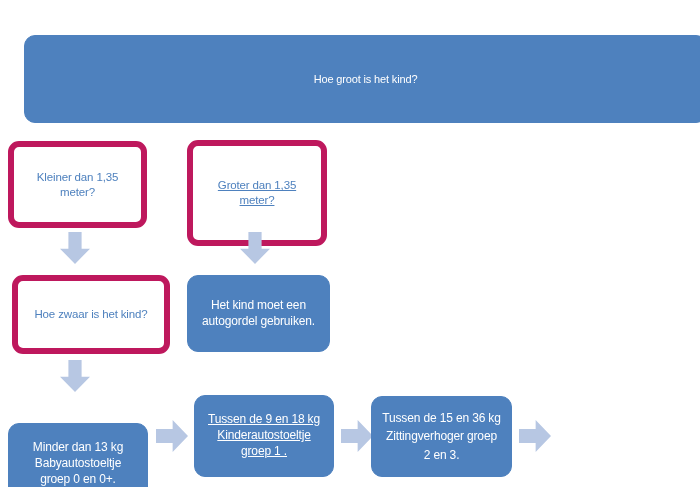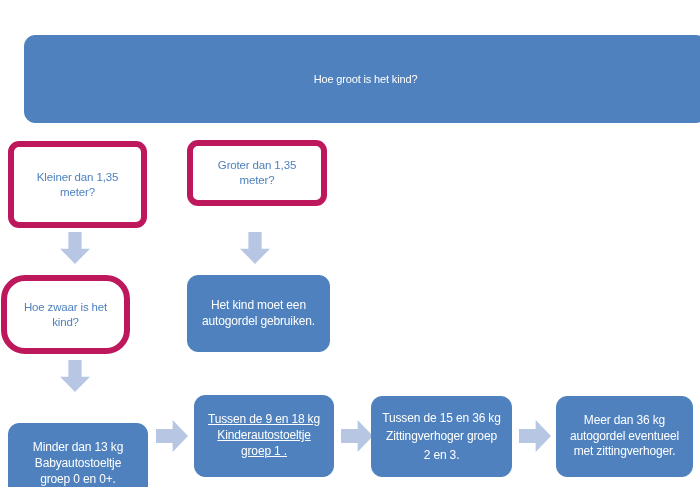--- a/index.html
+++ b/index.html
@@ -82,29 +82,29 @@
 
   <div class="node filled banner" style="left:24px; top:35px; width:683px; height:88px;justify-content:flex-end;">
     <span class="txt">Hoe groot is het kind?</span>
   </div>
 
   <div class="node outlined q-box" style="left:8px; top:141px; width:139px; height:87px;">
     <span class="txt">Kleiner dan 1,35
 meter?</span>
   </div>
 
-  <div class="node outlined q-box" style="left:187px; top:140px; width:140px; height:66px;">
+  <div class="node outlined q-box" style="left:187px; top:140px; width:140px; height:106px;text-decoration:underline;">
     <span class="txt">Groter dan 1,35 meter?</span>
   </div>
 
   <div class="arrow down" style="left:60px; top:232px; width:30px; height:32px;"></div>
 
   <div class="arrow down" style="left:240px; top:232px; width:30px; height:32px;"></div>
 
-  <div class="node outlined q-box" style="left:1px; top:275px; width:129px; height:79px;border-radius:24px;">
+  <div class="node outlined q-box" style="left:12px; top:275px; width:158px; height:79px;">
     <span class="txt">Hoe zwaar is het kind?</span>
   </div>
 
   <div class="node filled leaf-box" style="left:187px; top:275px; width:143px; height:77px;">
     <span class="txt">Het kind moet een
 autogordel gebruiken.</span>
   </div>
 
   <div class="arrow down" style="left:60px; top:360px; width:30px; height:32px;"></div>
 
@@ -125,19 +125,14 @@
   <div class="arrow right" style="left:341px; top:420px; width:32px; height:32px;"></div>
 
   <div class="node filled leaf-box spaced" style="left:371px; top:396px; width:141px; height:81px;">
     <span class="txt">Tussen de 15 en 36 kg
 Zittingverhoger groep
 2 en 3.</span>
   </div>
 
   <div class="arrow right" style="left:519px; top:420px; width:32px; height:32px;"></div>
 
-  <div class="node filled leaf-box" style="left:556px; top:396px; width:137px; height:81px;">
-    <span class="txt">Meer dan 36 kg
-autogordel eventueel
-met zittingverhoger.</span>
-  </div>
 
 </div>
 
 </body></html>

